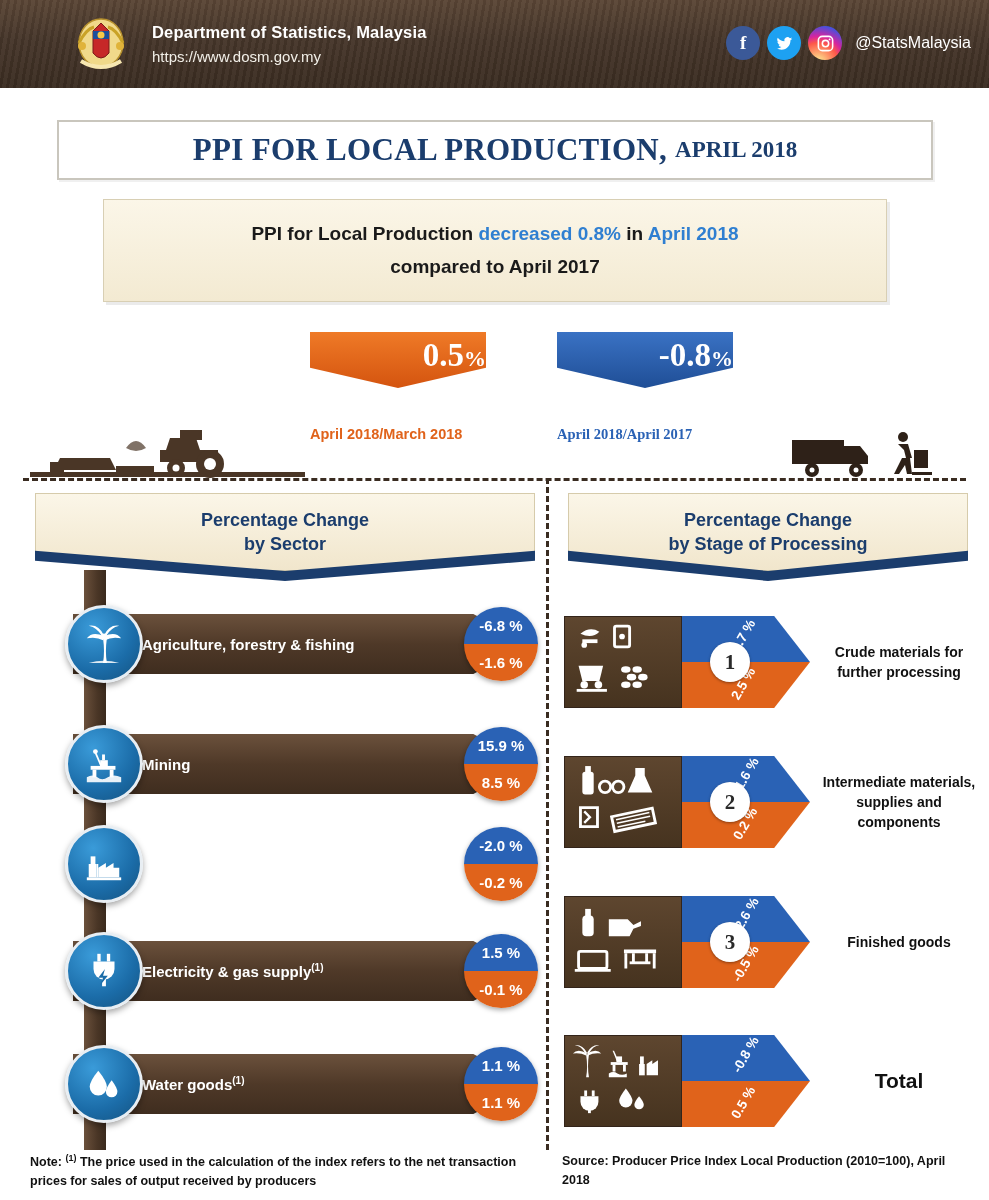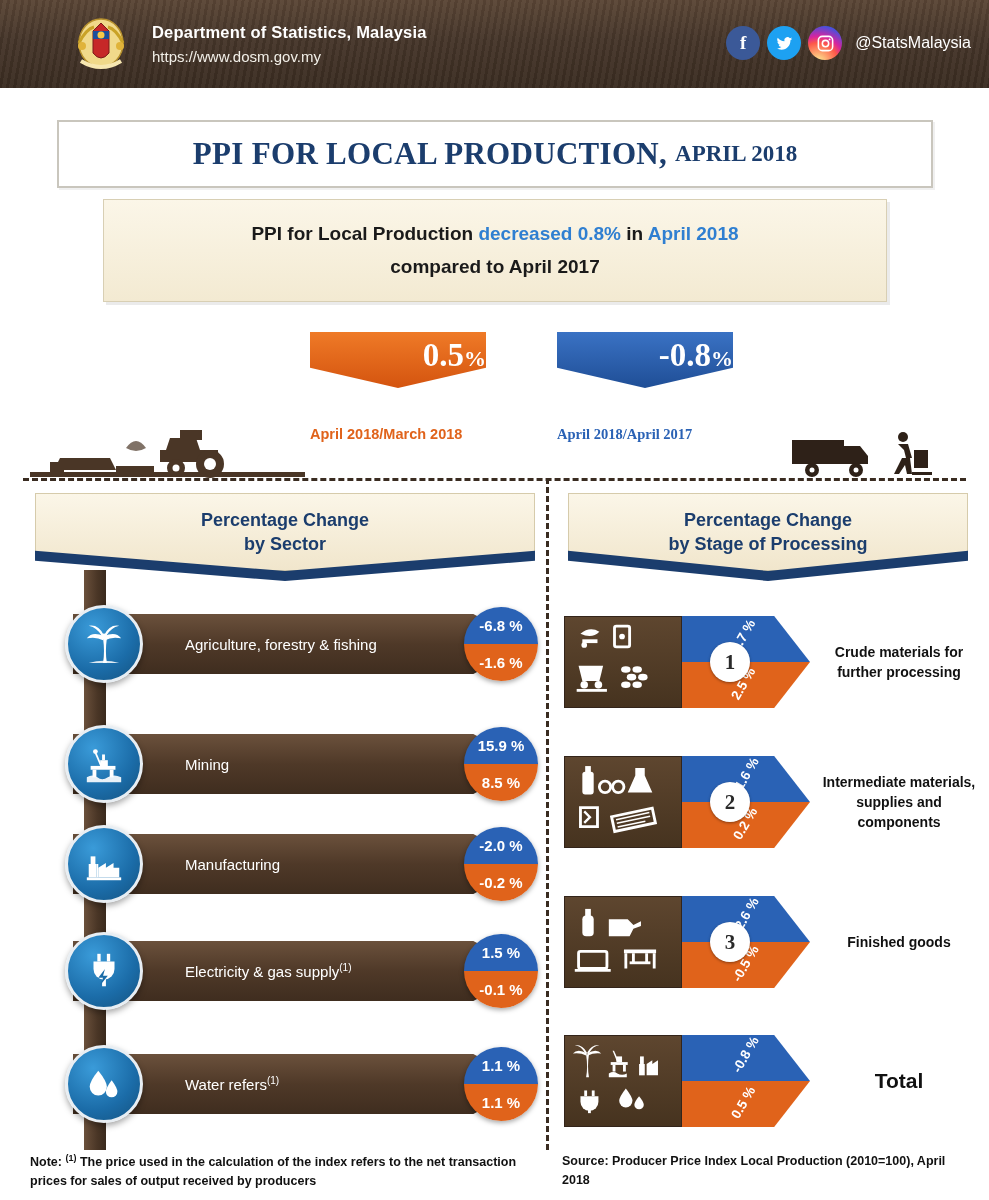--- a/index.html
+++ b/index.html
@@ -30,21 +30,21 @@
   .dept-url { font-size:15px; margin-top:6px; font-weight:normal; color:#f2efe8;}
   .social { position:absolute; right:18px; top:26px; display:flex; align-items:center; z-index:3;}
   .sicon { width:34px; height:34px; border-radius:50%; margin-right:7px; display:flex;align-items:center;justify-content:center;color:#fff;font-weight:bold;font-size:19px;}
   .fb{ background:#3b5998; font-family:"Liberation Serif", serif; }
   .tw{ background:#1da1f2; }
   .ig{ background: radial-gradient(circle at 30% 107%, #fdf497 0%, #fd5949 45%, #d6249f 60%, #285AEB 90%); }
   .handle { color:#fff; font-size:16px; margin-left:6px; }
 
   
   .titlebar {
-    position:absolute; left:57px; top:120px; width:876px; height:68px;
+    position:absolute; left:57px; top:120px; width:876px; height:60px;
     border:2px solid #c9c6bd; background:#ffffff;
     display:flex; align-items:center; justify-content:center;
     box-shadow: 2px 2px 0 rgba(0,0,0,.06);
   }
   .titlebar .t1 { font-family:"Liberation Serif", serif; font-weight:bold; font-size:31px; color:#1b3d6d; letter-spacing:.3px;}
   .titlebar .t2 { font-family:"Liberation Serif", serif; font-weight:bold; font-size:23px; color:#1b3d6d; margin-left:8px;}
 
   
   .statement{
     position:absolute; left:103px; top:199px; width:784px; height:103px;
@@ -100,21 +100,21 @@
     position:absolute; width:22px; background:linear-gradient(90deg,#6b513c,#4a3626 60%,#3a2a1d);
   }
 
   .sector-row{ position:absolute; left:40px; width:500px; height:72px; }
   .sign{
     position:absolute; left:33px; top:6px; width:455px; height:60px;
     background:linear-gradient(180deg,#6b513c,#4f3928 50%,#3f2d1f);
     clip-path: polygon(0 0, 88% 0, 100% 50%, 88% 100%, 0 100%);
     display:flex; align-items:center;
   }
-  .sign .slabel{ color:#fff; font-size:15px; font-weight:normal; margin-left:112px; }
+  .sign .slabel{ color:#fff; font-size:15px; font-weight:bold; margin-left:69px; }
   .sign .sup{ font-size:10px; vertical-align:super;}
   .circ{
     position:absolute; left:25px; top:-3px; width:78px; height:78px; border-radius:50%;
     background: radial-gradient(circle at 35% 28%, #3a9bd9, #1b6ca8 60%, #14527f);
     border:3px solid #e8eef3;
     display:flex; align-items:center; justify-content:center;
     box-shadow: 0 3px 6px rgba(0,0,0,.35);
     z-index:4;
   }
   .bubble{
@@ -334,23 +334,20 @@
       <path d="M4 36 q6 -4 11 0 q5 4 11 0 q6 -4 14 0 l0 5 -36 0z" opacity=".9"></path>
     </svg>
   </div>
   <div class="bubble" style="left:424px;">
     <div class="top">15.9 %</div>
     <div class="bot">8.5 %</div>
   </div>
 </div>
 
 <div class="sector-row" style="top:828px;">
-  <div class="sign">
-    <span class="slabel">Manufacturing</span>
-  </div>
   <div class="circ">
     <svg viewBox="0 0 44 44" width="42" height="42" fill="#fff">
       <rect x="6" y="22" width="8" height="14"></rect>
       <path d="M16 22 l0 14 -2 0 0-14z"></path>
       <path d="M16 26 l8 -5 0 5 8 -5 0 5 6 0 0 10 -22 0z"></path>
       <rect x="8" y="14" width="5" height="9"></rect>
       <rect x="4" y="36" width="36" height="3"></rect>
     </svg>
   </div>
   <div class="bubble" style="left:424px;">
@@ -373,21 +370,21 @@
     </svg>
   </div>
   <div class="bubble" style="left:424px;">
     <div class="top">1.5 %</div>
     <div class="bot">-0.1 %</div>
   </div>
 </div>
 
 <div class="sector-row" style="top:1048px;">
   <div class="sign">
-    <span class="slabel"><span>Water refers</span><span class="sup">(1)</span></span>
+    <span class="slabel"><span>Water goods</span><span class="sup">(1)</span></span>
   </div>
   <div class="circ">
     <svg viewBox="0 0 44 44" width="42" height="42" fill="#fff">
       <path d="M16 8 q9 11 9 17 a9 9 0 0 1 -18 0 q0 -6 9 -17z"></path>
       <path d="M30 18 q6 8 6 12 a6 6 0 0 1 -12 0 q0 -4 6 -12z"></path>
     </svg>
   </div>
   <div class="bubble" style="left:424px;">
     <div class="top">1.1 %</div>
     <div class="bot">1.1 %</div>

